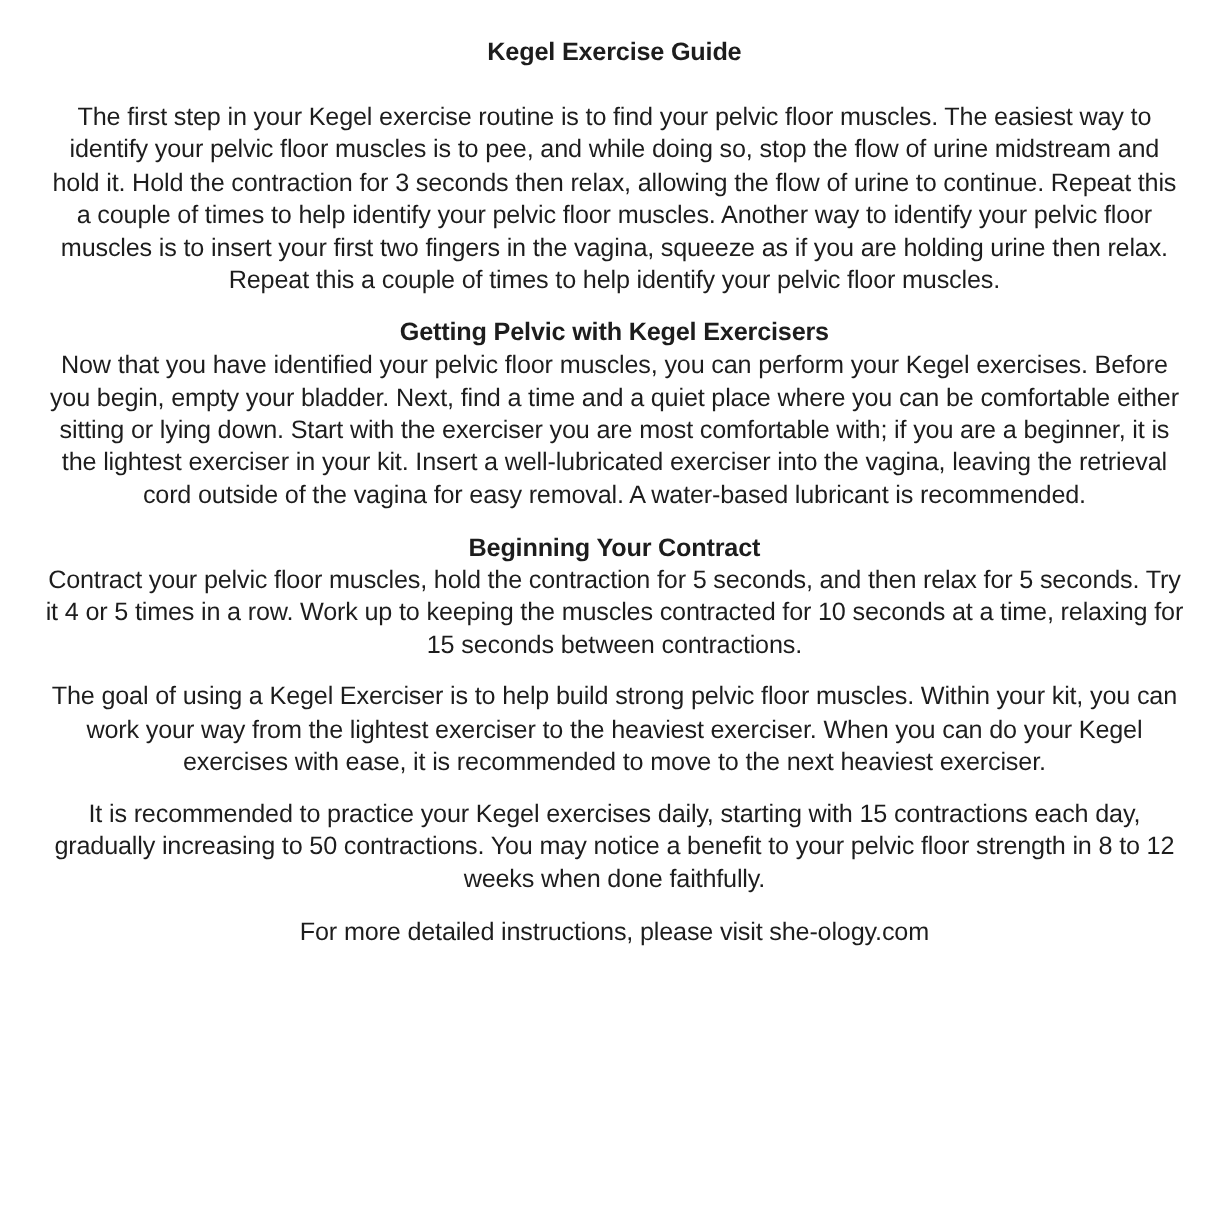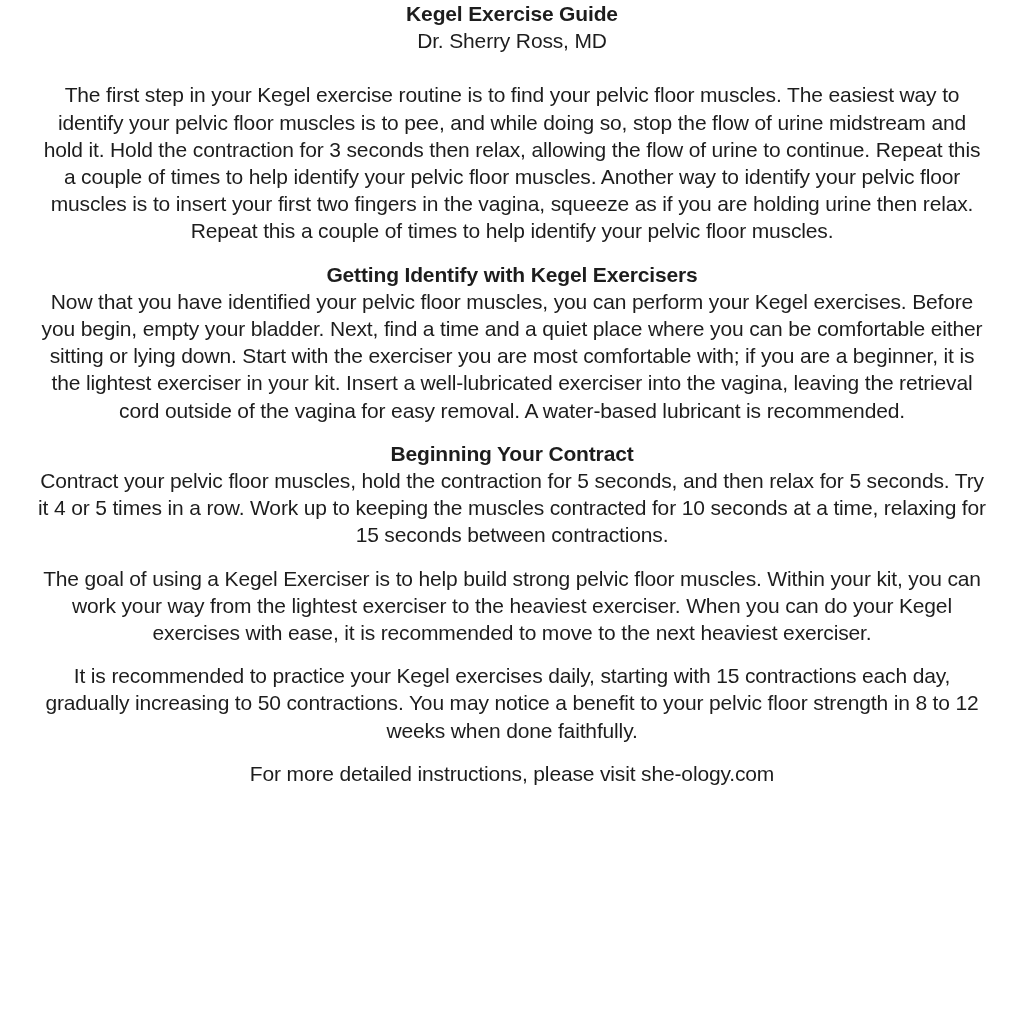--- a/index.html
+++ b/index.html
@@ -10,20 +10,21 @@
     width: 1024px;
     height: 1024px;
     background: #ffffff;
     color: #1d1d1d;
     font-family: "Liberation Sans", sans-serif;
     overflow: hidden;
   }
   .doc {
     width: 952px;
     margin: 0 auto;
+    padding-top: 30px;
     text-align: center;
     font-size: 21px;
     line-height: 27.2px;
     letter-spacing: -0.15px;
   }
   .doc-header {
     margin-bottom: 27px;
   }
   .doc-title {
     font-weight: bold;
@@ -43,29 +44,28 @@
   .footer-line {
   }
 </style>
 </head>
 <body>
 
 <div class="doc">
 
   <div class="doc-header">
     <div class="doc-title">Kegel Exercise Guide</div>
-    <div class="doc-author">Dr. Sherry Ross, MD</div>
   </div>
 
   <div class="section">
     <div class="section-body">The first step in your Kegel exercise routine is to find your pelvic floor muscles. The easiest way to identify your pelvic floor muscles is to pee, and while doing so, stop the flow of urine midstream and hold it. Hold the contraction for 3 seconds then relax, allowing the flow of urine to continue. Repeat this a couple of times to help identify your pelvic floor muscles. Another way to identify your pelvic floor muscles is to insert your first two fingers in the vagina, squeeze as if you are holding urine then relax. Repeat this a couple of times to help identify your pelvic floor muscles.</div>
   </div>
 
   <div class="section">
-    <div class="section-heading">Getting Identify with Kegel Exercisers</div>
+    <div class="section-heading">Getting Pelvic with Kegel Exercisers</div>
     <div class="section-body">Now that you have identified your pelvic floor muscles, you can perform your Kegel exercises. Before you begin, empty your bladder. Next, find a time and a quiet place where you can be comfortable either sitting or lying down. Start with the exerciser you are most comfortable with; if you are a beginner, it is the lightest exerciser in your kit. Insert a well-lubricated exerciser into the vagina, leaving the retrieval cord outside of the vagina for easy removal. A water-based lubricant is recommended.</div>
   </div>
 
   <div class="section">
     <div class="section-heading">Beginning Your Contract</div>
     <div class="section-body">Contract your pelvic floor muscles, hold the contraction for 5 seconds, and then relax for 5 seconds. Try it 4 or 5 times in a row. Work up to keeping the muscles contracted for 10 seconds at a time, relaxing for 15 seconds between contractions.</div>
   </div>
 
   <div class="section">
     <div class="section-body">The goal of using a Kegel Exerciser is to help build strong pelvic floor muscles. Within your kit, you can work your way from the lightest exerciser to the heaviest exerciser. When you can do your Kegel exercises with ease, it is recommended to move to the next heaviest exerciser.</div>

